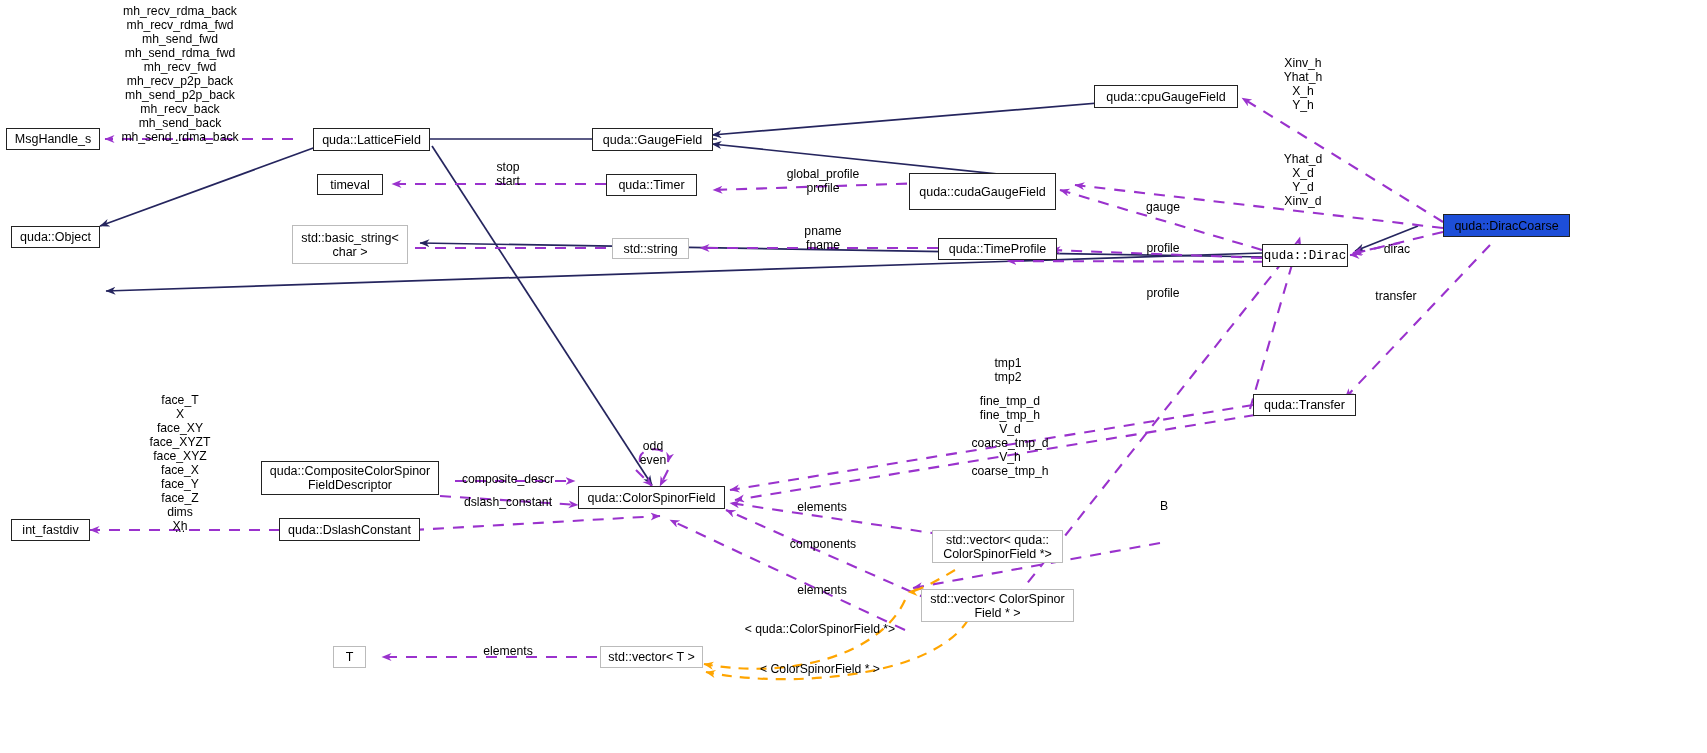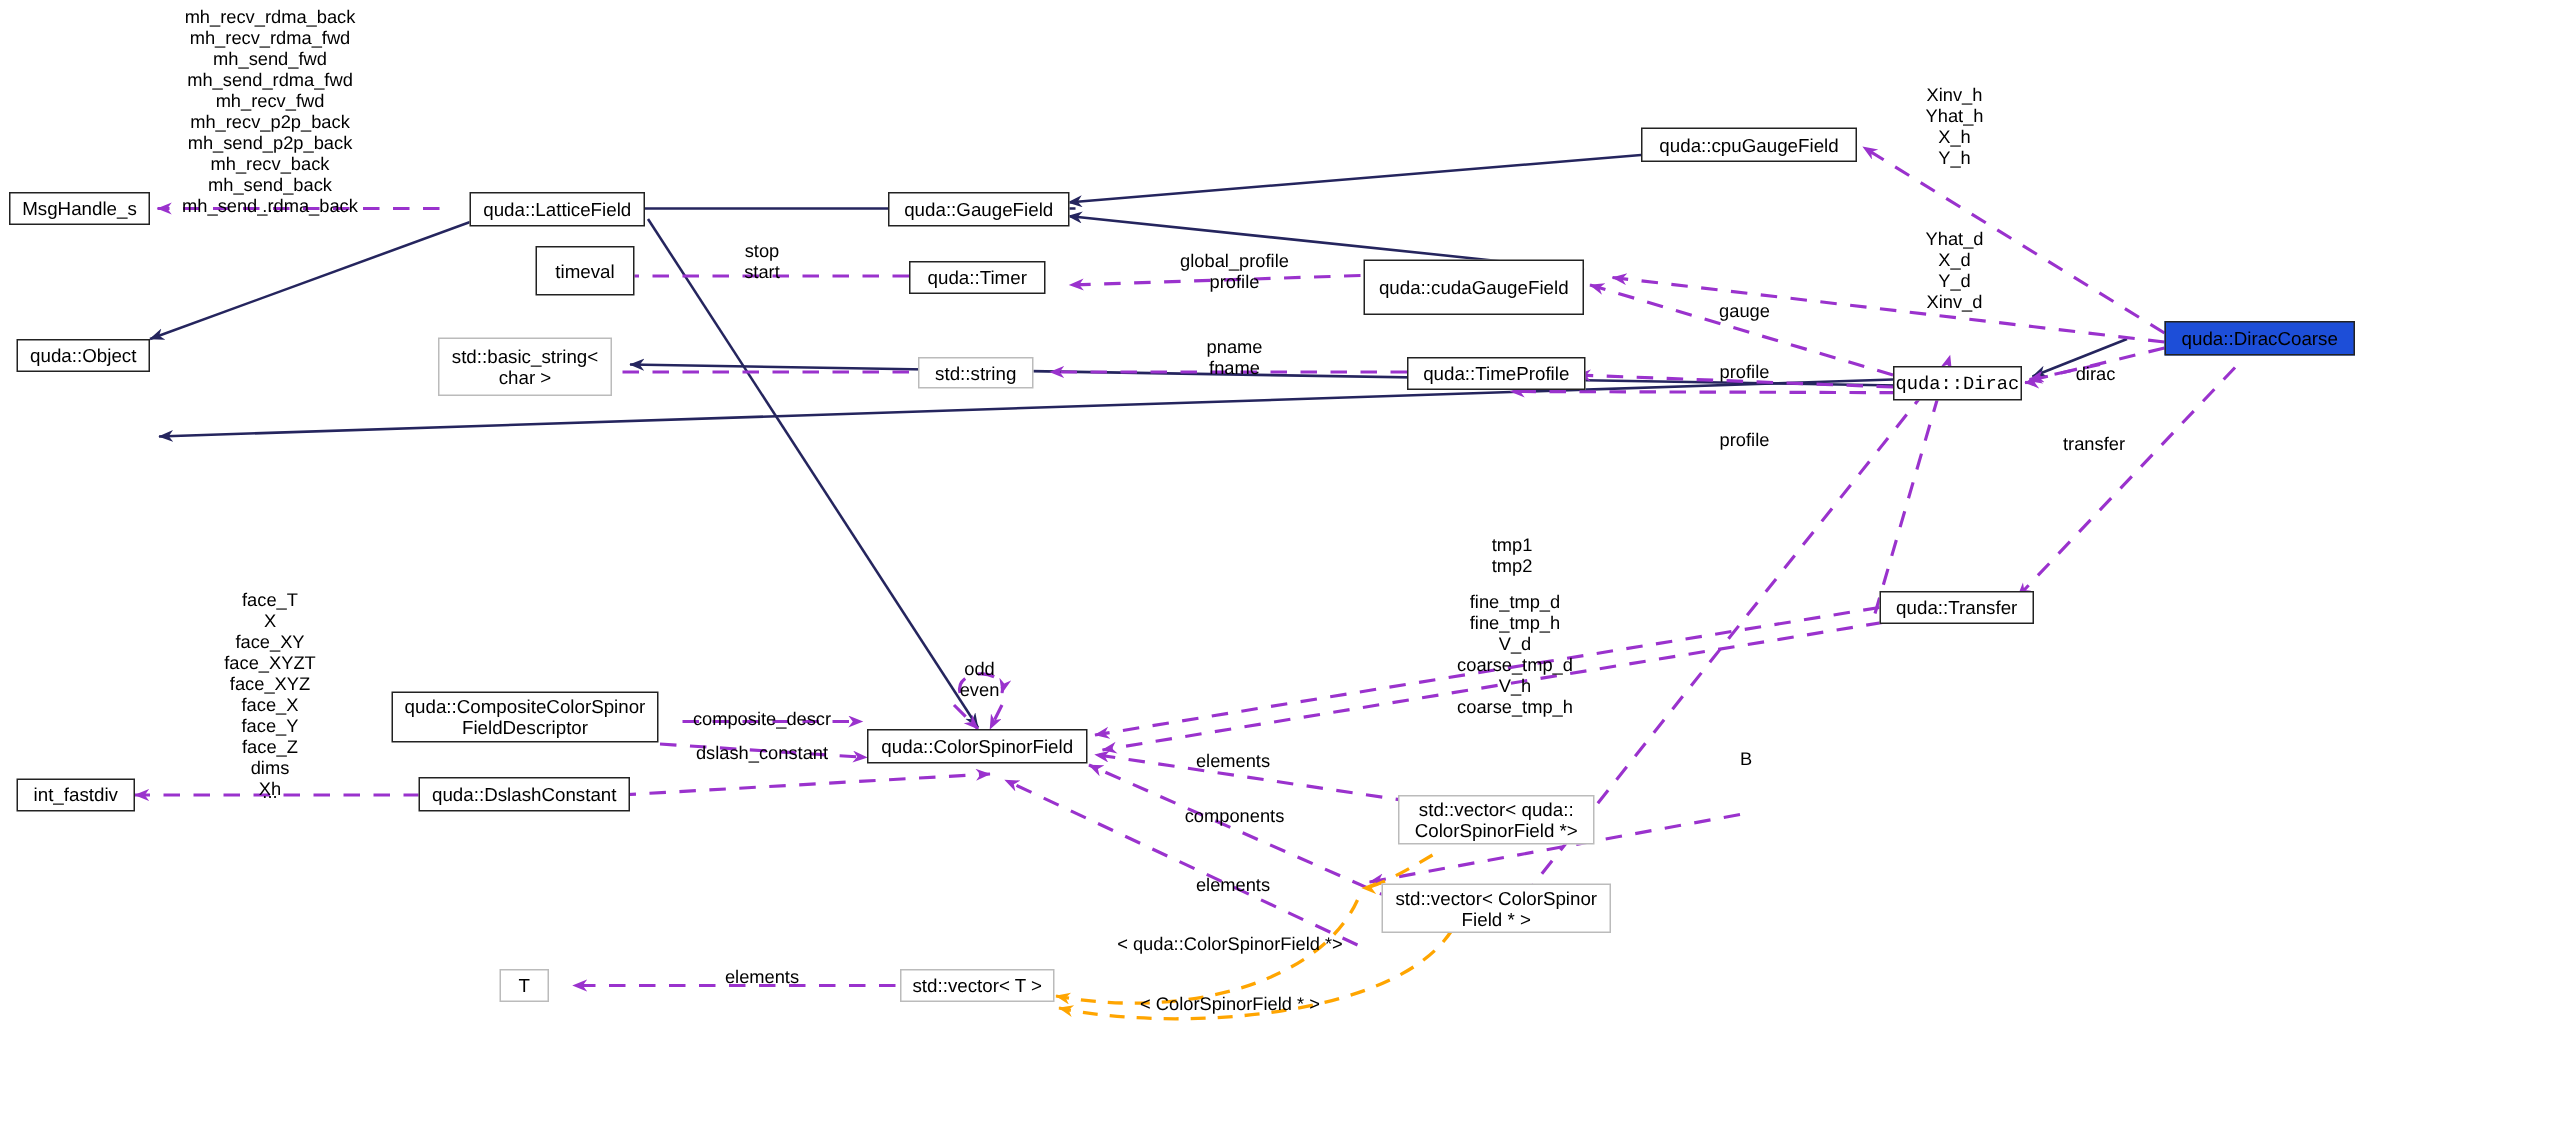--- a/index.html
+++ b/index.html
@@ -87,21 +87,21 @@
       <path d="M905,600 C880,655 790,680 704,664"></path>
     </g>
   </svg>
 
   <div class="node solid" style="left:6px;top:128px;width:94px;height:22px;"><span>MsgHandle_s</span></div>
 
   <div class="node solid" style="left:293px;top:128px;width:117px;height:23px;margin-left:20px;"><span>quda::LatticeField</span></div>
 
   <div class="node solid" style="left:11px;top:226px;width:89px;height:22px;"><span>quda::Object</span></div>
 
-  <div class="node solid" style="left:317px;top:164px;width:66px;height:33px;margin-left:40px;"><span>timeval</span></div>
+  <div class="node solid" style="left:317px;top:174px;width:66px;height:21px;"><span>timeval</span></div>
 
   <div class="node solid" style="left:606px;top:174px;width:91px;height:22px;"><span>quda::Timer</span></div>
 
   <div class="node light" style="left:292px;top:225px;width:116px;height:39px;"><span>std::basic_string&lt;
 char &gt;</span></div>
 
   <div class="node light" style="left:612px;top:238px;width:77px;height:21px;"><span>std::string</span></div>
 
   <div class="node solid" style="left:938px;top:238px;width:119px;height:22px;"><span>quda::TimeProfile</span></div>
 

